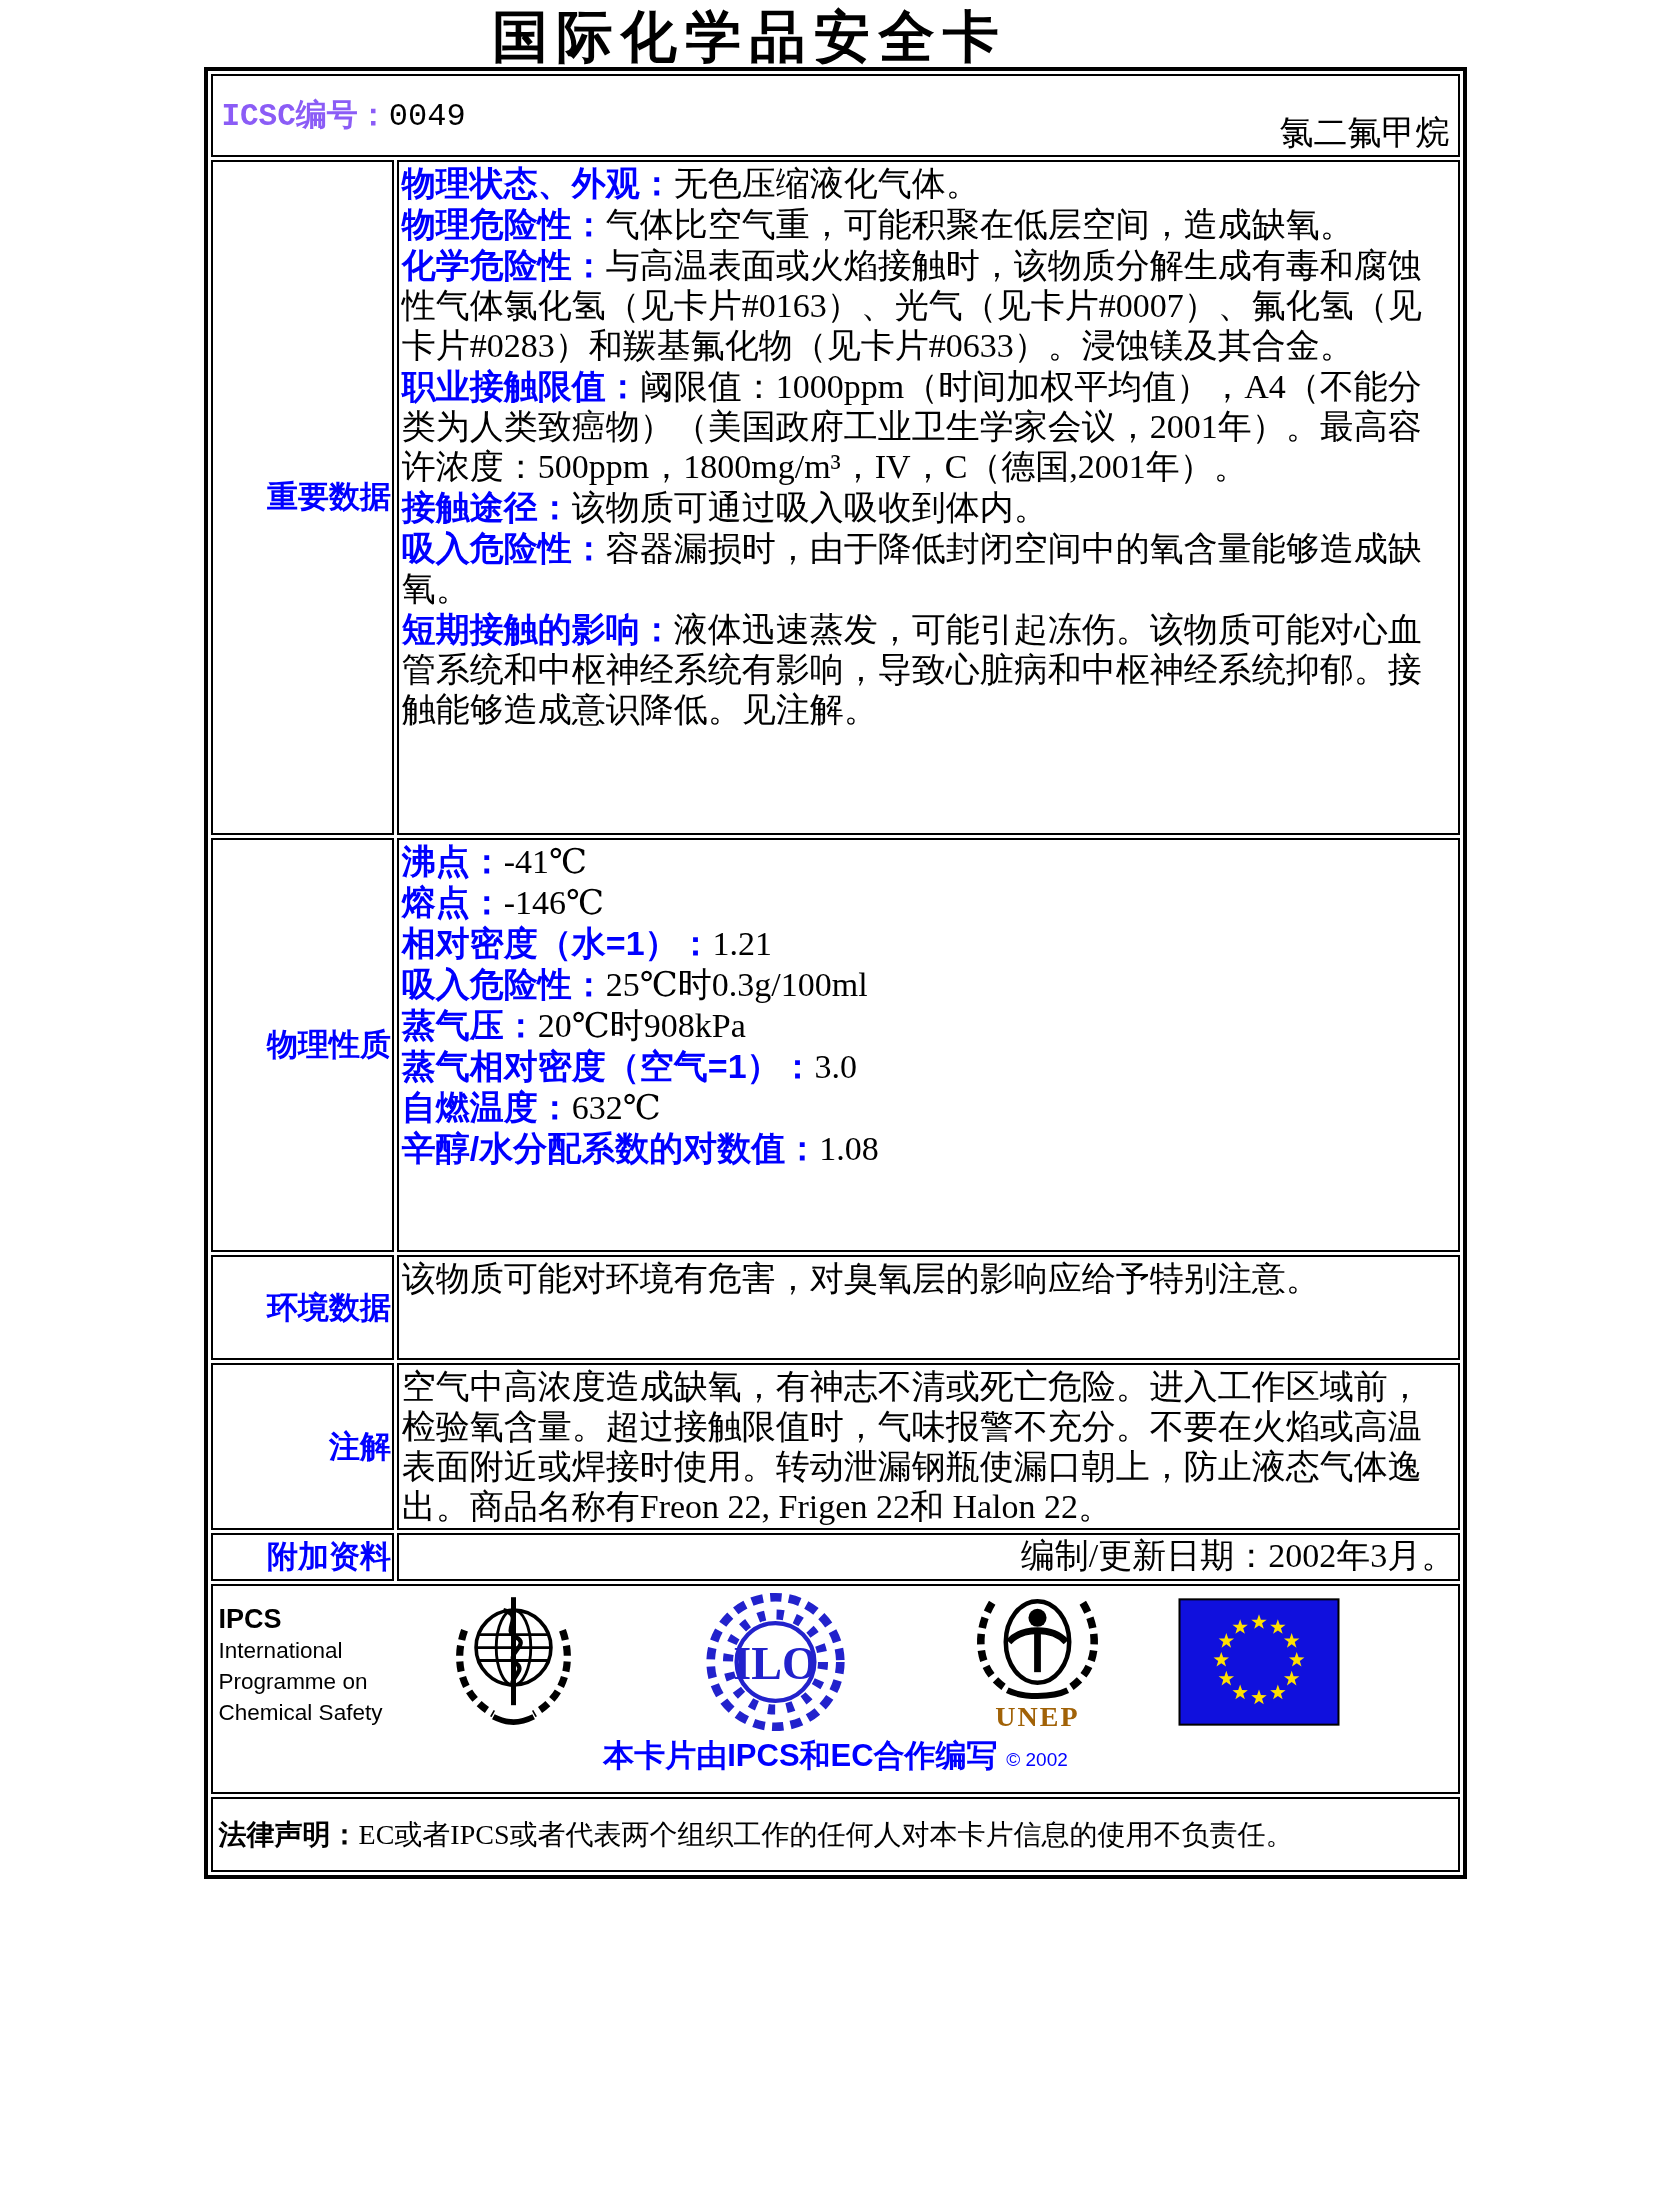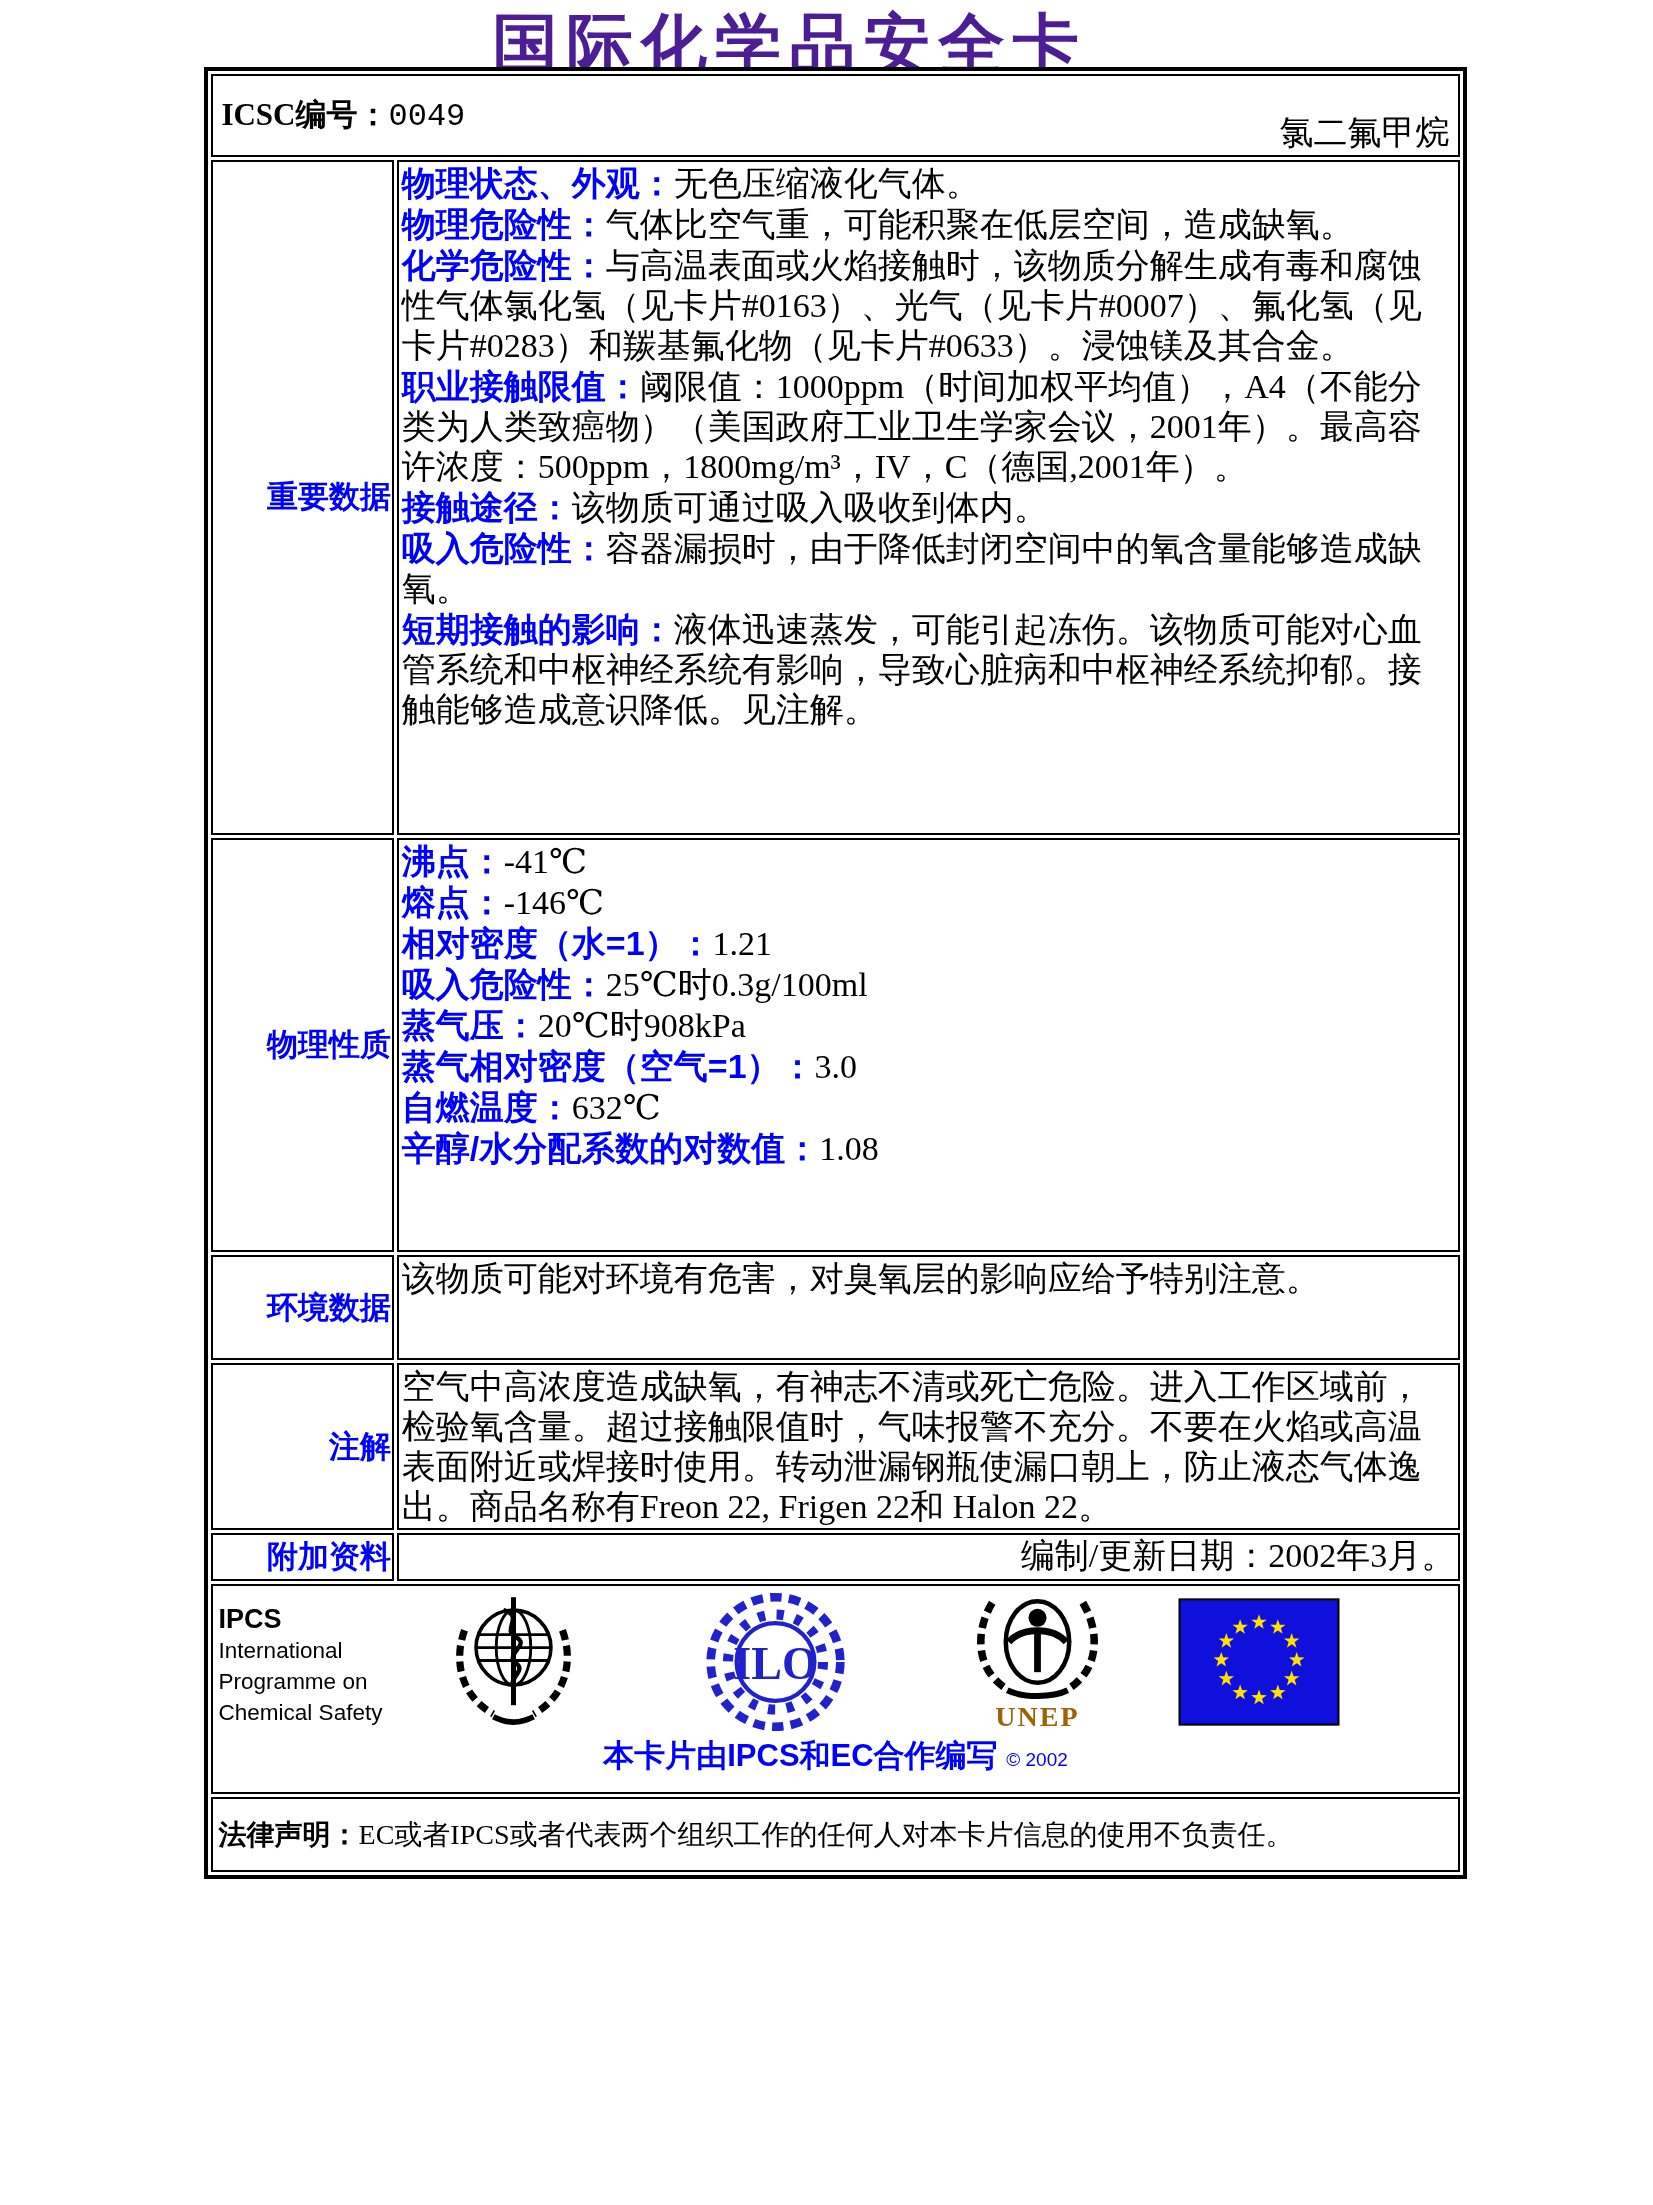--- a/index.html
+++ b/index.html
@@ -9,23 +9,23 @@
     background:#ffffff;
     font-family:"Liberation Serif","DejaVu Serif",serif;
     color:#000;
     overflow:hidden;
   }
   .title{
     position:absolute;
     left:492px;top:0px;
     font-family:"Liberation Sans","DejaVu Sans",sans-serif;
     font-weight:bold;
-    font-size:66px;
+    font-size:56px;
     letter-spacing:8.4px;
-    color:#4c1d95;
+    color:#000000;
     white-space:nowrap;
   }
   table.card{
     position:absolute;
     left:204px;top:67px;
     width:1263px;
     border-collapse:separate;
     border-spacing:3.5px;
     border:4.2px solid #000;
     background:#fff;
@@ -37,22 +37,22 @@
     text-align:right;
     font-family:"Liberation Sans","DejaVu Sans",sans-serif;
     font-weight:bold;
     font-size:31px;
     color:#0000ff;
   }
   .c{padding:1.4px 2.8px;font-size:34px;line-height:40px;}
   .hdr{height:63px;vertical-align:middle;}
   .hdr-flex{display:flex;justify-content:space-between;align-items:center;padding:0 5.6px;}
   .blue-label{
-    font-family:Liberation Serif, serif;
-    font-weight:bold;color:#000000;font-size:31px;
+    font-family:Liberation Mono, monospace;
+    font-weight:bold;color:#8b5cf6;font-size:31px;
   }
   .mono{font-family:"Liberation Mono","DejaVu Sans Mono",monospace;font-size:32px;}
   .chem{font-size:34px;margin-top:36px;}
   .imp{height:668px;}
   .phy{height:408px;}
   .env{height:98px;}
   .note{height:152px;}
   .add{height:39px;text-align:right;}
   .blab{
     font-family:"Liberation Sans","DejaVu Sans",sans-serif;

